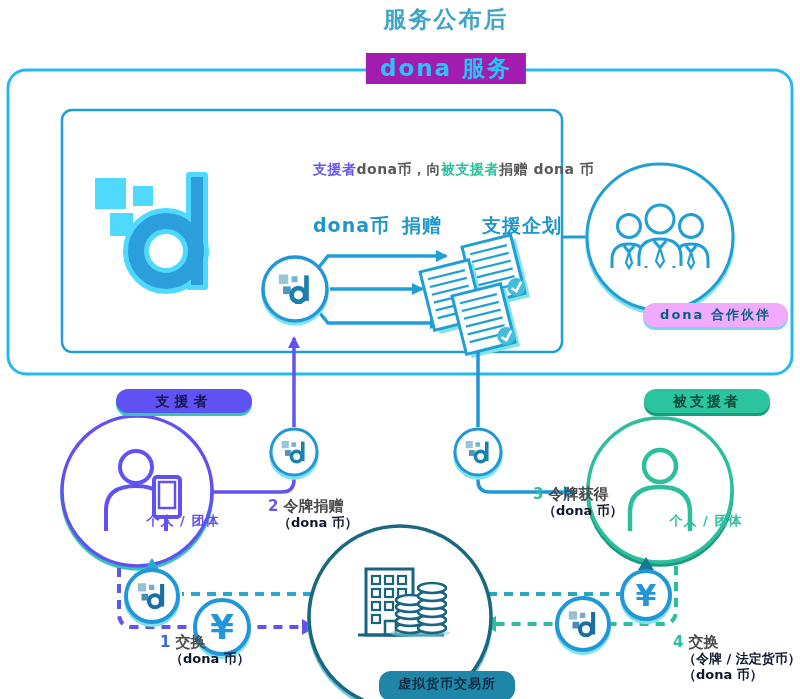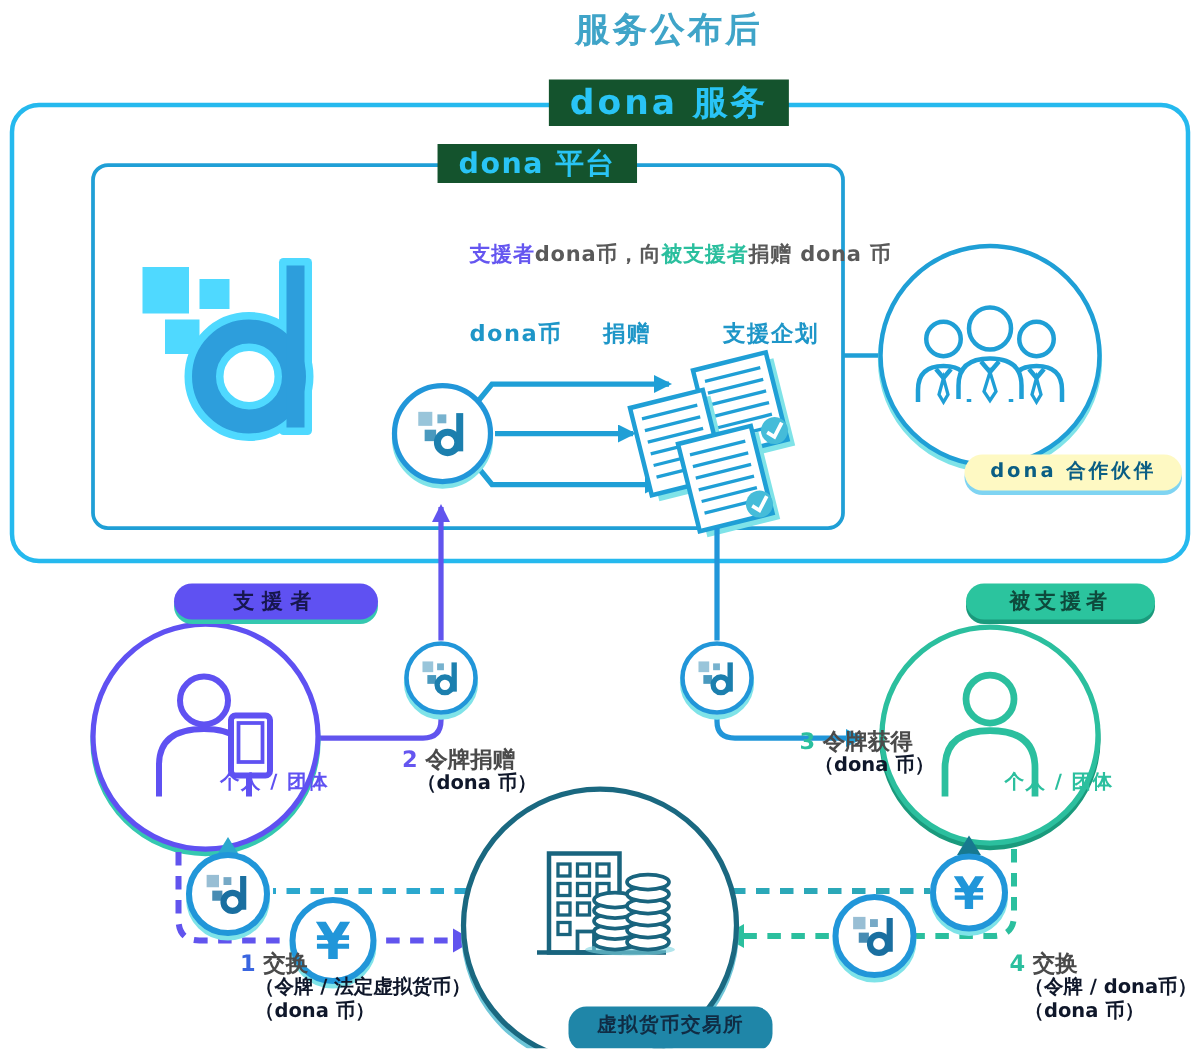--- a/index.html
+++ b/index.html
@@ -1,29 +1,29 @@
 <!DOCTYPE html>
 <html><head>
 <meta charset="utf-8">
 <style>
   html,body{margin:0;padding:0;background:#fff;}
   #stage{position:relative;width:800px;height:699px;background:#fff;overflow:hidden;
          font-family:"DejaVu Sans","Liberation Sans",sans-serif;}
   #gfx{position:absolute;left:0;top:0;z-index:1;}
   .txt{position:absolute;z-index:2;white-space:nowrap;font-weight:bold;margin-left:46px;}
   .page-title{left:0;top:4px;width:800px;text-align:center;font-size:23px;color:#3FA4C8;letter-spacing:2px;}
-  .box-label{background:#14532d;padding:0 14px;color:#29C4F5;}
+  .box-label{background:#a21caf;padding:0 14px;color:#29C4F5;}
   .service-label{left:400px;top:53px;transform:translateX(-50%);font-size:23px;letter-spacing:2px;}
   .platform-label{left:312px;top:96px;transform:translateX(-50%);font-size:19px;letter-spacing:1px;}
   .sentence{left:267px;top:161px;font-size:14px;color:#595959;letter-spacing:.5px;}
   .sentence .seg-purple{color:#6556F0;}
   .sentence .seg-teal{color:#2BBF9E;}
-  .col-label{top:213px;font-size:15px;color:#1E96C8;letter-spacing:1px;}
+  .col-label{top:213px;font-size:19px;color:#1E96C8;letter-spacing:1px;}
   .pill{border-radius:12px;text-align:center;font-size:13px;letter-spacing:2px;}
-  .pill-partners{left:597px;top:303px;width:145px;height:24px;line-height:24px;background:#fef9c3;color:#0A5E84;box-shadow:0 3px 0 #7FD4F2;}
+  .pill-partners{left:597px;top:303px;width:145px;height:24px;line-height:24px;background:#f0abfc;color:#0A5E84;box-shadow:0 3px 0 #7FD4F2;}
   .pill-supporter{left:70px;top:389px;width:136px;height:24px;line-height:24px;background:#5F51F2;color:#17174F;font-size:14px;letter-spacing:5px;box-shadow:0 3px 0 #35C8B0;}
   .pill-supported{left:598px;top:389px;width:126px;height:24px;line-height:24px;background:#2BC49E;color:#0E4A3C;font-size:14px;letter-spacing:3px;box-shadow:0 3px 0 #1A9A7C;}
   .pill-exchange{left:333px;top:671px;width:136px;height:30px;line-height:26px;background:#1F86A8;color:#102C44;letter-spacing:1px;}
   .group-sub{font-size:13px;letter-spacing:1px;}
   .sub-left{left:137px;top:512px;transform:translateX(-50%);color:#5F51F2;}
   .sub-right{left:660px;top:512px;transform:translateX(-50%);color:#2BBF9E;}
   .step{font-size:15px;color:#4A4A4A;line-height:16px;}
   .step .sub{font-size:13px;color:#0f172a;font-weight:bold;padding-left:10px;line-height:15px;margin-top:1px;}
   .step .num{margin-right:5px;}
   .step1{left:114px;top:634px;}  .step1 .num{color:#3A66E0;}
@@ -239,50 +239,48 @@
 
   <g>
     <circle cx="583" cy="627" r="26" fill="none" stroke="#7FE3E8" stroke-width="4"></circle>
     <circle cx="583" cy="624" r="26" fill="#fff" stroke="#2196D9" stroke-width="4"></circle>
     <use href="#dmini" x="568" y="609" width="30" height="30" style="color:#1A6FA0"></use>
   </g>
 </svg>
 
   <div class="txt page-title">服务公布后</div>
   <div class="txt box-label service-label">dona 服务</div>
-  <div class="txt box-label platform-label">dona 平台</div>
 
   <div class="txt sentence">
     <span class="seg-purple">支援者</span><span>dona币，向</span><span class="seg-teal">被支援者</span><span>捐赠 dona 币</span>
   </div>
 
   <div class="txt col-label" style="left:267px">dona币</div>
   <div class="txt col-label" style="left:356px">捐赠</div>
   <div class="txt col-label" style="left:436px">支援企划</div>
 
   <div class="txt pill pill-partners">dona 合作伙伴</div>
   <div class="txt pill pill-supporter">支援者</div>
   <div class="txt pill pill-supported">被支援者</div>
   <div class="txt pill pill-exchange">虚拟货币交易所</div>
 
   <div class="txt group-sub sub-left">个人 / 团体</div>
   <div class="txt group-sub sub-right">个人 / 团体</div>
 
   <div class="txt step step1">
     <div><span class="num">1</span><span>交换</span></div>
-    <div class="sub">（令牌 / 法定虚拟货币）</div>
     <div class="sub">（dona 币）</div>
   </div>
   <div class="txt step step2">
     <div><span class="num">2</span><span>令牌捐赠</span></div>
     <div class="sub">（dona 币）</div>
   </div>
   <div class="txt step step3">
     <div><span class="num">3</span><span>令牌获得</span></div>
     <div class="sub">（dona 币）</div>
   </div>
   <div class="txt step step4">
     <div><span class="num">4</span><span>交换</span></div>
-    <div class="sub">（令牌 / dona币）</div>
+    <div class="sub">（令牌 / 法定货币）</div>
     <div class="sub">（dona 币）</div>
   </div>
 
 </div>
 
 </body></html>

